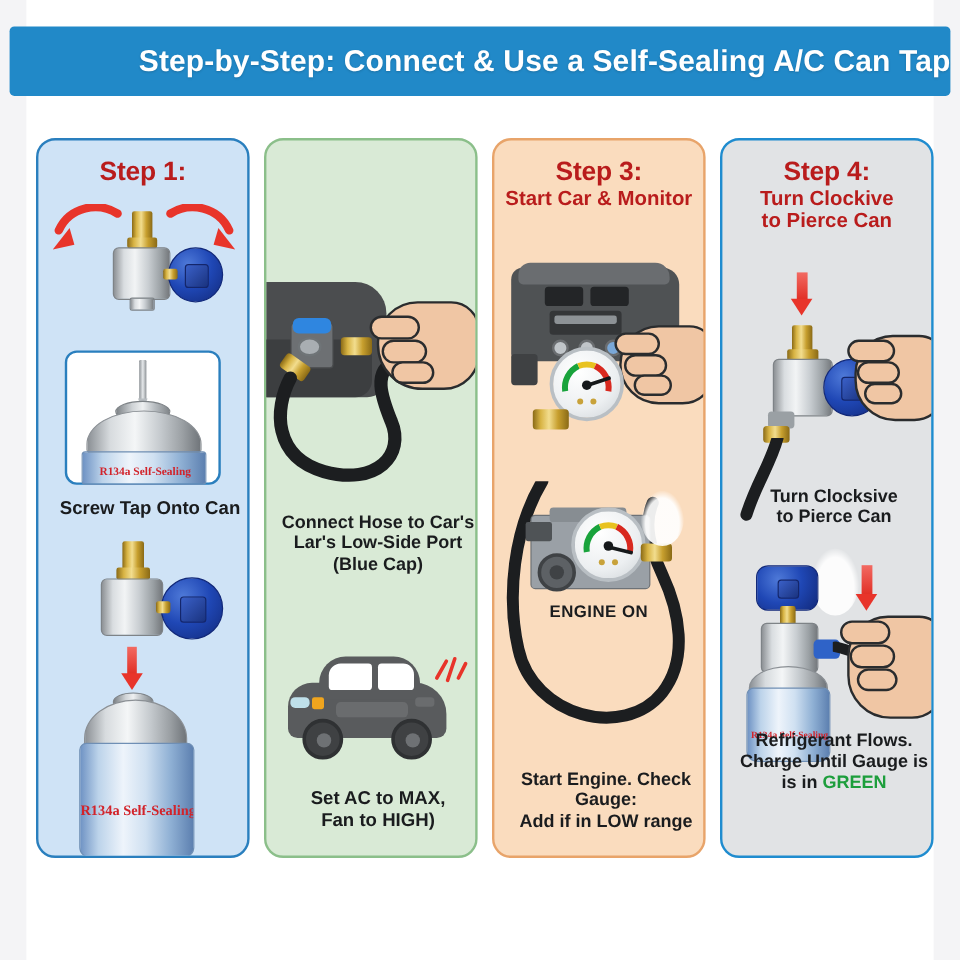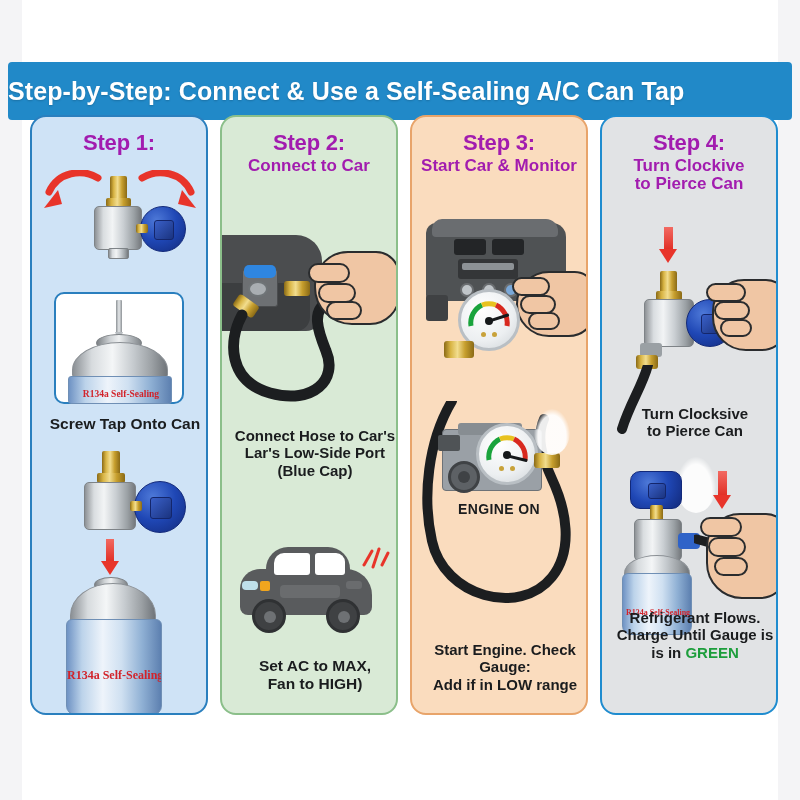--- a/index.html
+++ b/index.html
@@ -9,40 +9,40 @@
     font-family:"Liberation Sans", sans-serif;
     -webkit-font-smoothing:antialiased;
   }
   .page{position:relative;width:800px;height:800px;background:#f4f4f6;}
   .paper{position:absolute;left:22px;top:0;width:756px;height:800px;background:#ffffff;}
 
   
   .header{
     position:absolute;left:8px;top:22px;width:784px;height:58px;
     background:#2189c8;border-radius:4px;
-    display:flex;align-items:center;justify-content:flex-start;margin-top:40px;
+    display:flex;align-items:center;justify-content:flex-end;
   }
   .header-title{
     color:#ffffff;font-size:25px;font-weight:bold;letter-spacing:.1px;
     text-shadow:0 1px 2px rgba(0,0,0,.18);white-space:nowrap;
   }
 
   
   .panels{position:absolute;left:30px;top:115px;width:750px;height:605px;display:flex;gap:12px;}
   .panel{
     position:relative;width:178px;height:600px;border-radius:16px;
     border:2px solid #999;overflow:hidden;box-sizing:border-box;
   }
   .p1{background:#cfe3f6;border-color:#2a7fbe;}
   .p2{background:#d9ead6;border-color:#8bbf8a;}
   .p3{background:#fadcbe;border-color:#e8a46a;}
   .p4{background:#e1e3e5;border-color:#1f8ccf;}
 
   .ptitle{
-    text-align:center;color:#a21caf;font-weight:bold;line-height:1.06;
+    text-align:center;color:#b91c1c;font-weight:bold;line-height:1.06;
     margin-top:14px;padding:0 4px;
   }
   .ptitle .big{display:block;font-size:22px;letter-spacing:-.2px;}
   .ptitle .sub{display:block;font-size:17px;margin-top:3px;}
 
   .cap{
     text-align:center;color:#1a1c1e;font-size:15px;font-weight:bold;
     line-height:1.16;padding:0 6px;
   }
   .cap .green{color:#1d9e3c;}
@@ -200,24 +200,20 @@
 
         <div class="abs can-rim" style="left:62px;top:130px;width:34px;height:16px;"></div>
         <div class="abs can-dome" style="left:38px;top:136px;width:86px;height:46px;"></div>
         <div class="abs can" style="left:34px;top:172px;width:96px;height:96px;">
           <div class="can-label abs" style="left:0;top:48px;width:96px;font-size:12px;">R134a Self-Sealing</div>
         </div>
       </div>
     </div>
 
     <div class="panel p2">
-      <div class="ptitle">
-        <span class="big">Step 2:</span>
-        <span class="sub">Connect to Car</span>
-      </div>
 
       <div class="abs" style="left:0;top:108px;width:174px;height:190px;">
 
         <div class="abs" style="left:-20px;top:10px;width:120px;height:96px;background:#4b4d4f;border-radius:10px 26px 16px 10px;"></div>
         <div class="abs" style="left:-20px;top:58px;width:108px;height:48px;background:#3c3e40;border-radius:6px 14px 14px 8px;"></div>
 
         <div class="abs" style="left:20px;top:44px;width:36px;height:38px;background:#6d7073;border-radius:3px;border:1px solid #4a4c4e;box-sizing:border-box;"></div>
         <div class="abs" style="left:22px;top:40px;width:32px;height:13px;background:#2f86e0;border-radius:5px;"></div>
         <div class="abs" style="left:26px;top:56px;width:20px;height:16px;background:#a9aeb2;border-radius:50%;border:2px solid #6f7477;box-sizing:border-box;"></div>
 

